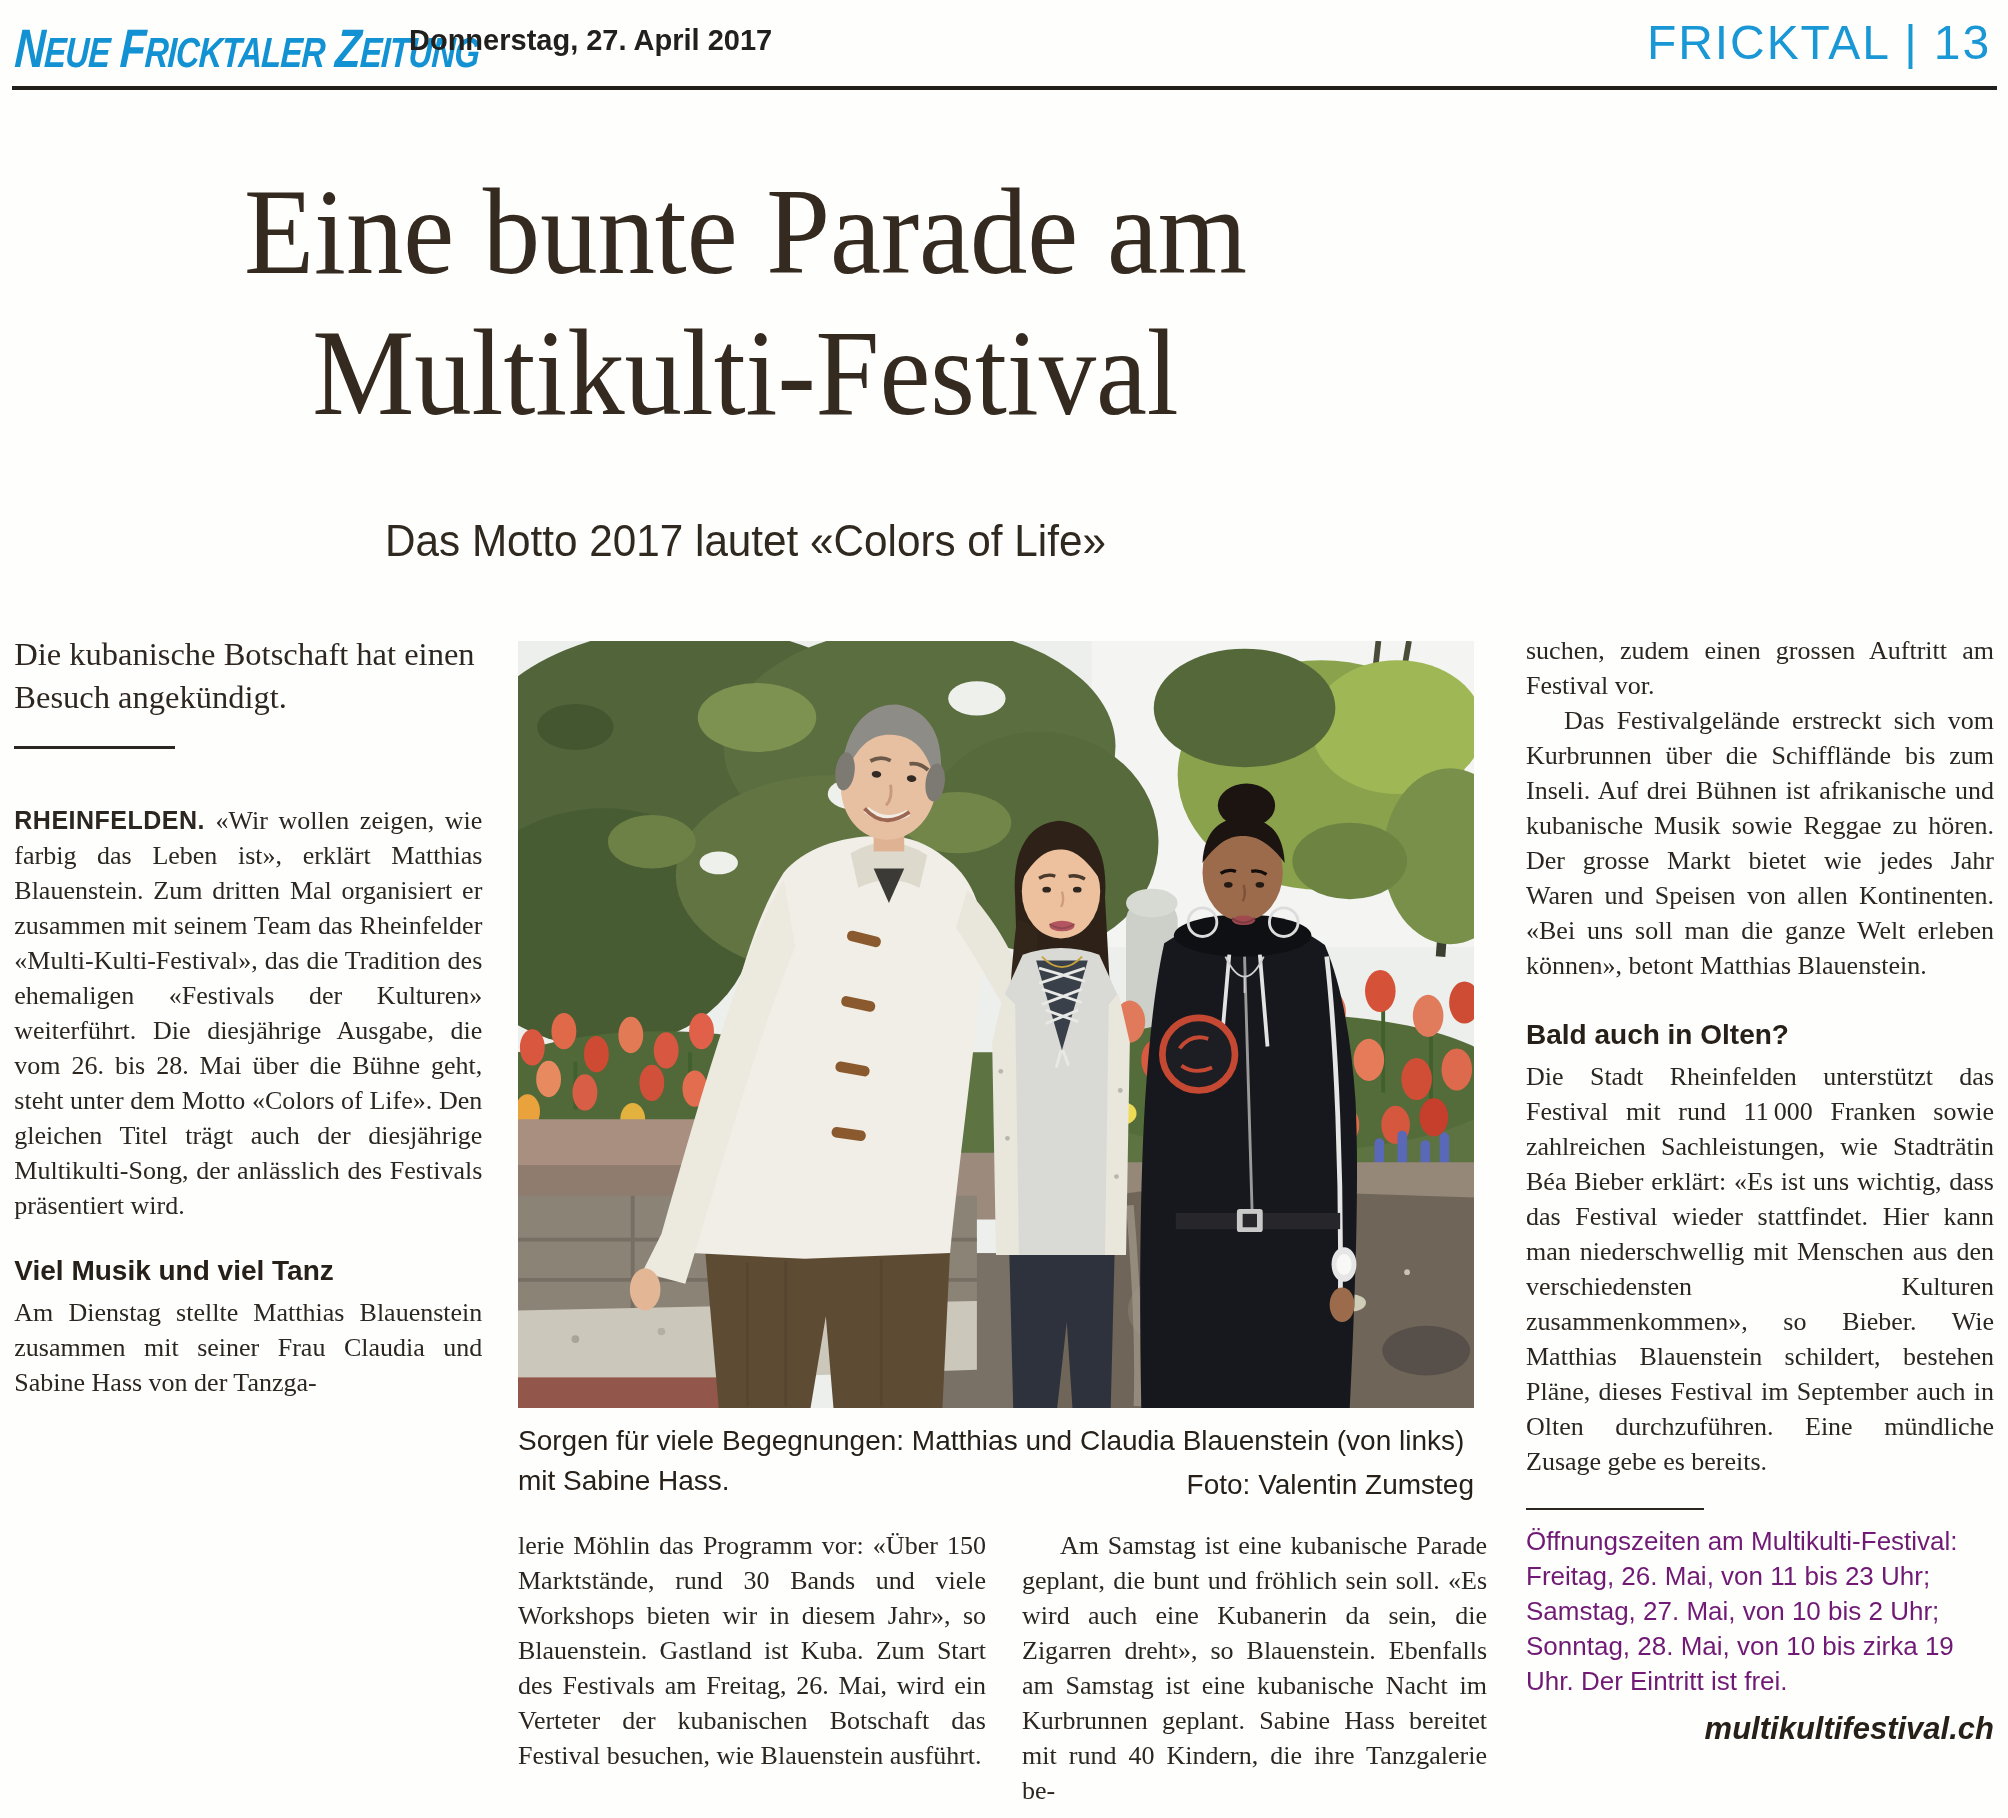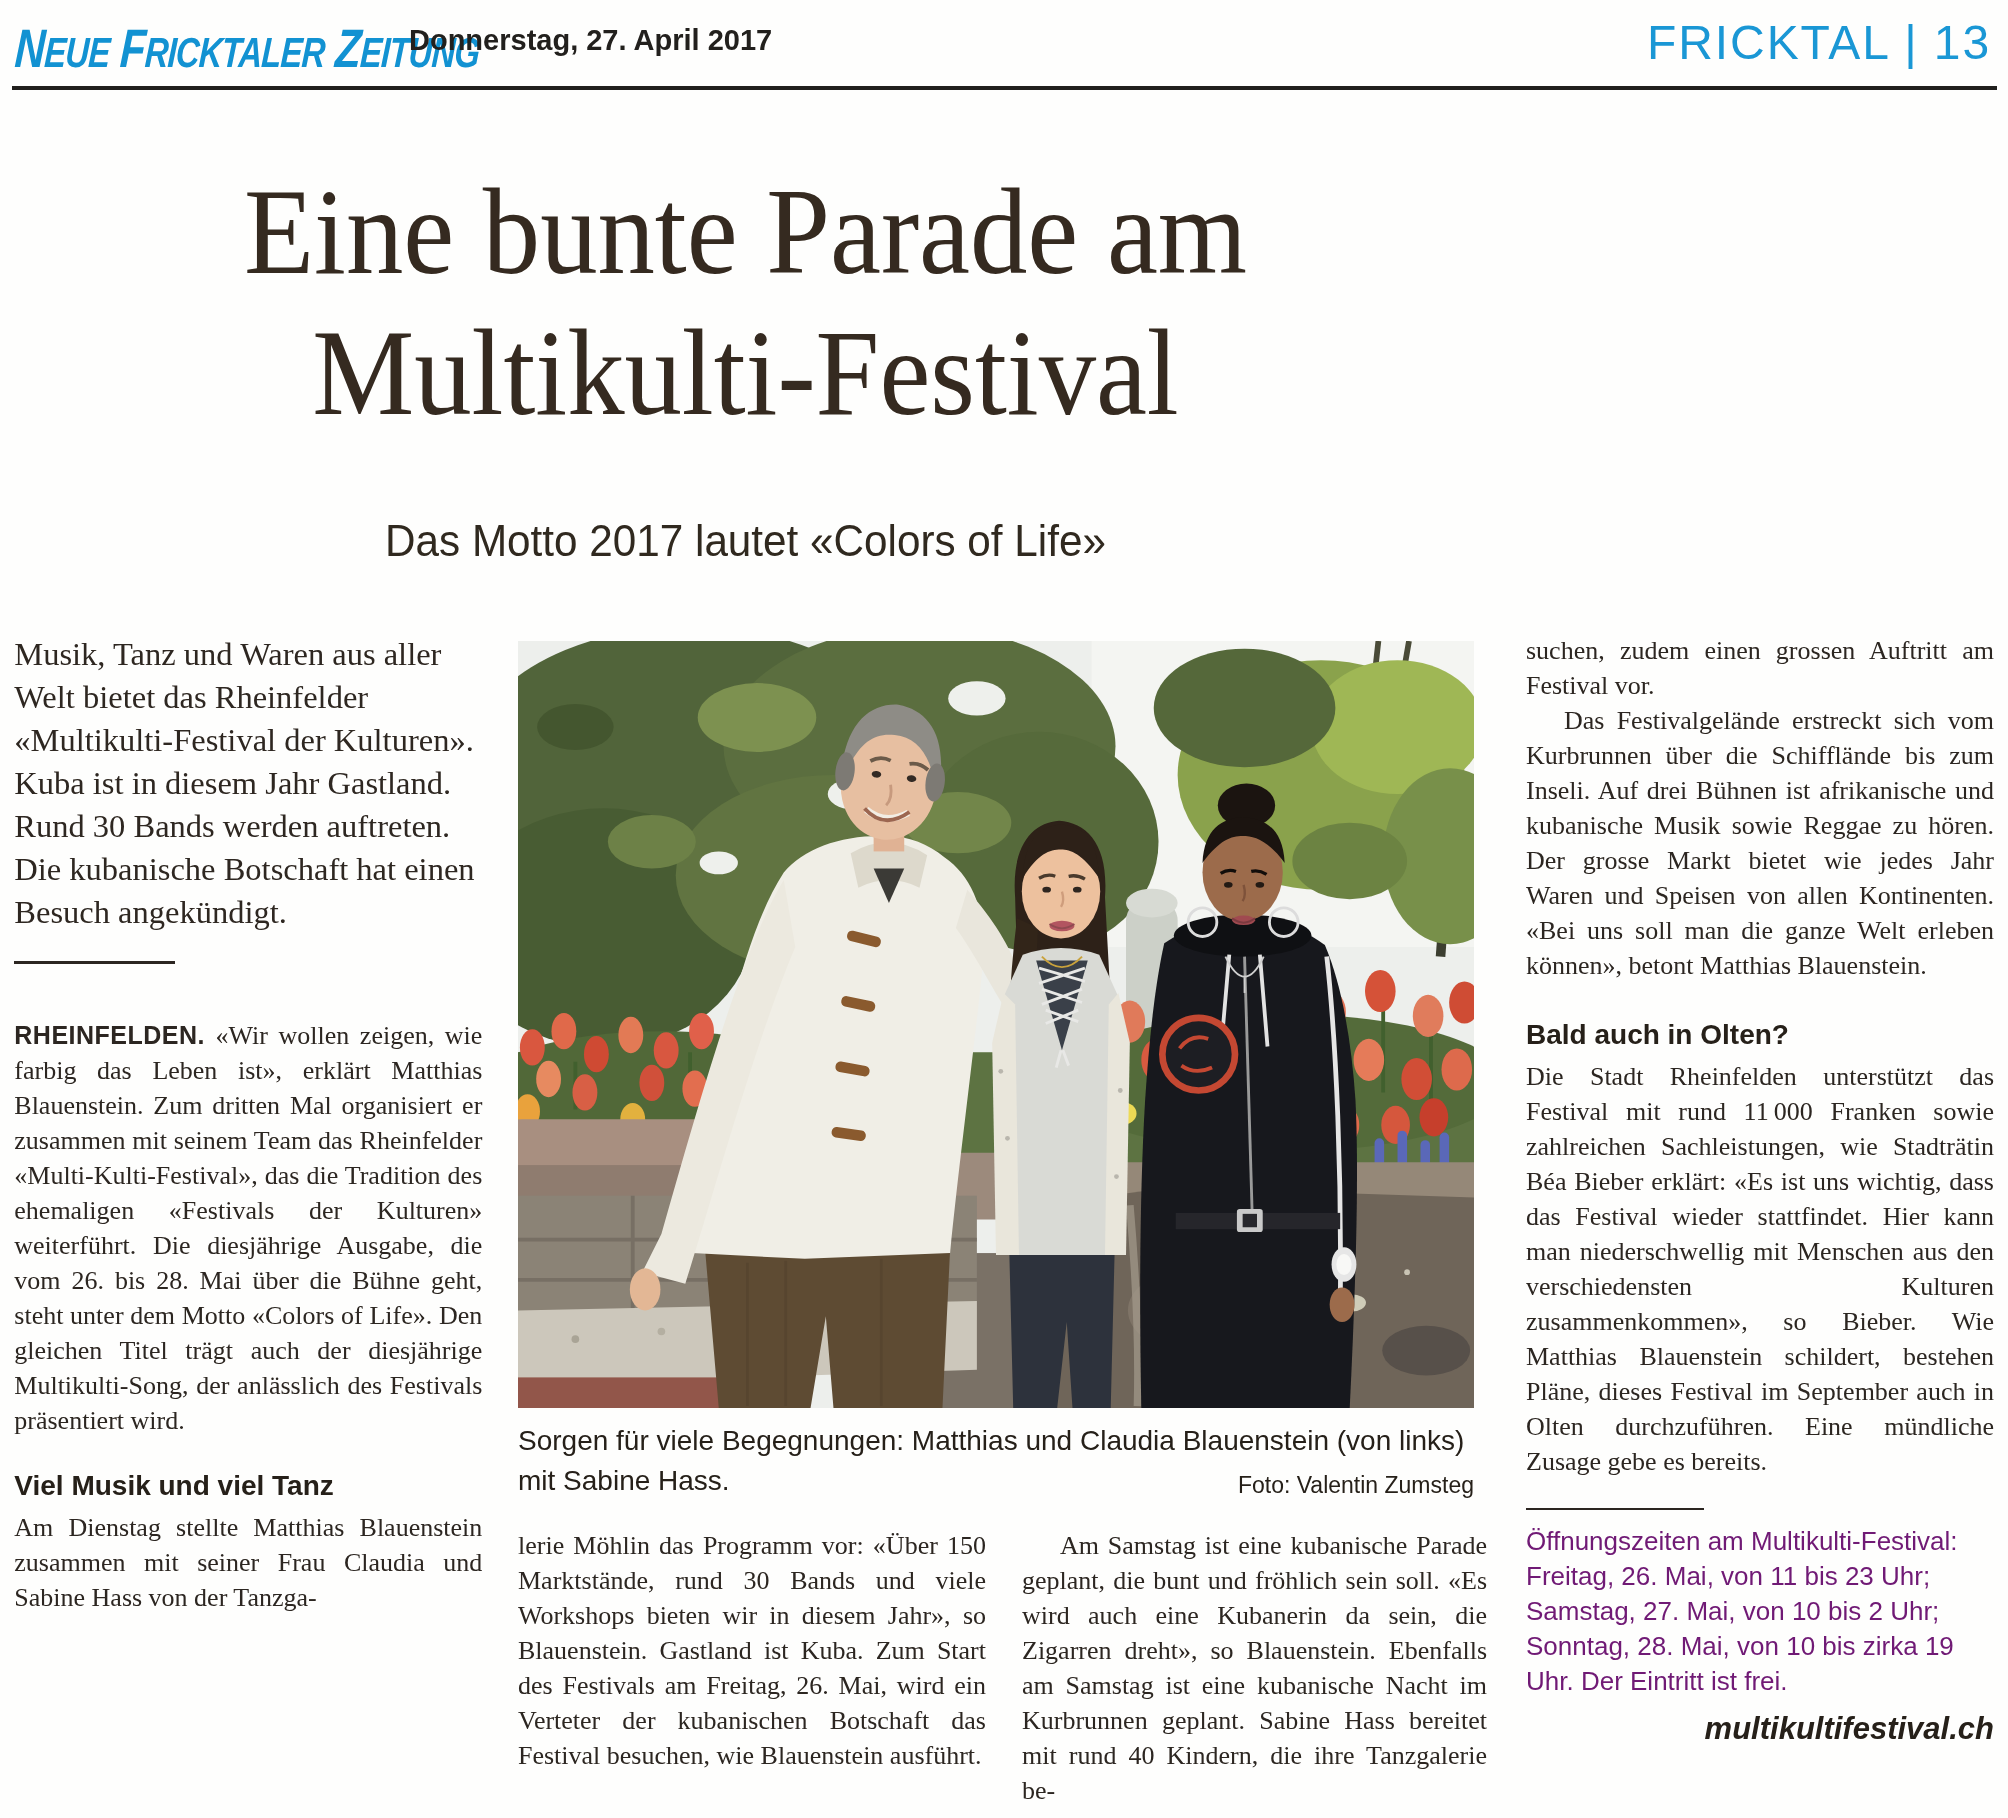--- a/index.html
+++ b/index.html
@@ -68,40 +68,39 @@
   }
   
   .photo{position:absolute;left:518px;top:641px;width:956px;height:767px;margin:0;}
   .photo svg{display:block;width:956px;height:767px;}
   .caption{
     position:absolute;left:518px;top:1421px;width:956px;
     font-family:"Liberation Sans",sans-serif;font-size:28px;line-height:40px;color:#262019;
   }
   .credit{
     position:absolute;right:0;top:44px;
-    font-size:23px;color:#262019;
+    font-size:28px;color:#262019;
   }
 </style>
 </head>
 <body>
 
 <div class="page">
 
   <div class="masthead-logo">
     <span class="logo-word">Neue</span><span class="logo-word">Fricktaler</span><span class="logo-word">Zeitung</span>
   </div>
   <div class="issue-date">Donnerstag, 27. April 2017</div>
   <div class="section-page">FRICKTAL | 13</div>
   <div class="masthead-rule"></div>
 
   <h1 class="headline"><span>Eine bunte Parade am</span><br><span>Multikulti-Festival</span></h1>
   <h2 class="subtitle">Das Motto 2017 lautet «Colors of Life»</h2>
 
   <section class="col col1">
-    <p class="lead">Musik, Tanz und Waren aus aller Welt bietet das Rheinfelder «Multikulti-Festival der Kulturen». Kuba ist in diesem Jahr Gastland. Rund 30 Bands werden auftreten.</p>
     <p class="lead">Die kubanische Botschaft hat einen Besuch angekündigt.</p>
     <div class="byline-rule"></div>
     <p class="body first-body"><span class="dateline">RHEINFELDEN.</span><span> «Wir wollen zeigen, wie farbig das Leben ist», erklärt Matthias Blauenstein. Zum dritten Mal organisiert er zusammen mit seinem Team das Rheinfelder «Multi-Kulti-Festival», das die Tradition des ehemaligen «Festivals der Kulturen» weiterführt. Die diesjährige Ausgabe, die vom 26. bis 28. Mai über die Bühne geht, steht unter dem Motto «Colors of Life». Den gleichen Titel trägt auch der diesjährige Multikulti-Song, der anlässlich des Festivals präsentiert wird.</span></p>
     <h3 class="subhead">Viel Musik und viel Tanz</h3>
     <p class="body">Am Dienstag stellte Matthias Blauenstein zusammen mit seiner Frau Claudia und Sabine Hass von der Tanzga-</p>
   </section>
 
   <figure class="photo">
     <svg viewBox="0 0 1000 802" preserveAspectRatio="none">
 

